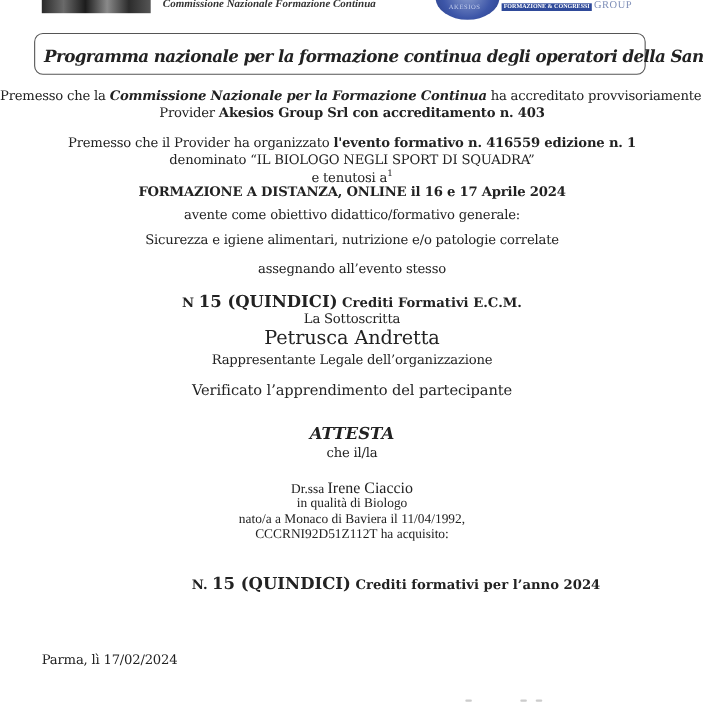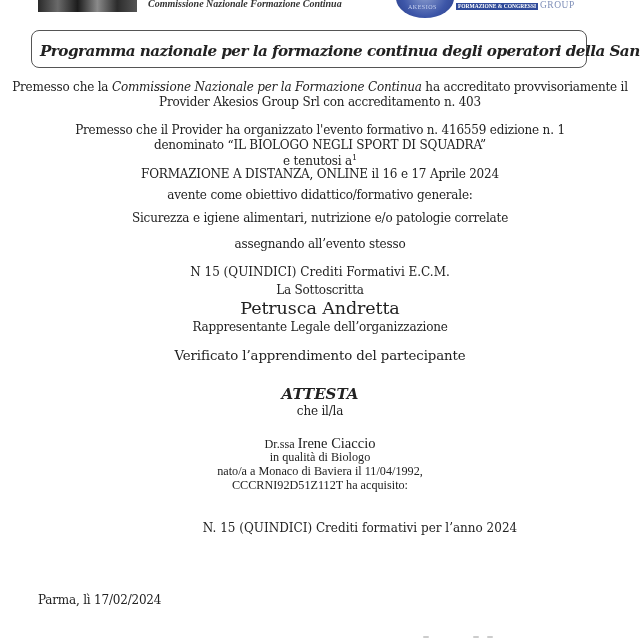--- a/index.html
+++ b/index.html
@@ -10,23 +10,23 @@
   #logo-left-img{left:38px;top:0;width:99px;height:12px;background:linear-gradient(90deg,#2a2a2a,#6a6a6a 20%,#1c1c1c 40%,#8a8a8a 60%,#2c2c2c 80%,#555);}
   #logo-left-text{left:148px;top:-2px;font-size:10px;font-style:italic;font-weight:bold;color:#333;font-family:"Liberation Serif",serif;}
   #logo-right-circle{left:396px;top:-22px;width:58px;height:40px;border-radius:50%;background:radial-gradient(circle at 50% 40%,#8ea0d0,#3d56a8 60%,#2a3f88);}
   #logo-right-circle span{position:absolute;left:12px;top:26px;font-size:6px;color:#c8d2f0;font-family:"Liberation Serif",serif;letter-spacing:0.5px;}
   #logo-right-band{left:456px;top:3px;width:82px;height:7px;background:#2f4a9a;color:#fff;font-size:5.5px;line-height:7px;text-align:center;font-family:"Liberation Serif",serif;font-weight:bold;}
   #logo-right-group{left:540px;top:0px;font-size:9.5px;color:#7f8fb8;font-family:"Liberation Serif",serif;letter-spacing:0.5px;}
   
   #title-box{left:31px;top:30px;width:556px;height:38px;border:1.4px solid #555;border-radius:8px;box-sizing:border-box;}
   #title-text{left:40px;top:42px;font-size:15.2px;font-weight:bold;font-style:italic;color:#222;white-space:nowrap;font-family:"DejaVu Serif",serif;letter-spacing:-0.55px;}
   .t13{font-size:12px;letter-spacing:-0.2px;}
-  .b{font-weight:normal;}
+  .b{font-weight:bold;}
   .i{font-style:italic;}
-  .big{font-size:12px;}
+  .big{font-size:15px;}
   .name{font-size:17.5px;letter-spacing:-0.1px;}
   .verif{font-size:13.3px;letter-spacing:-0.1px;}
   .attesta{font-size:15px;font-weight:bold;font-style:italic;}
   .tnr{font-family:"Liberation Serif",serif;font-size:12.2px;}
   .tnr-big{font-family:"Liberation Serif",serif;font-size:14.5px;}
   #footer-date{left:38px;top:593px;font-size:12px;letter-spacing:-0.2px;}
   #sig-fragment{left:423px;top:636px;width:110px;height:2px;}
   #sig-fragment i{position:absolute;top:0;width:6px;height:2px;background:#ccc;border-radius:1px;}
 </style>
 </head>

